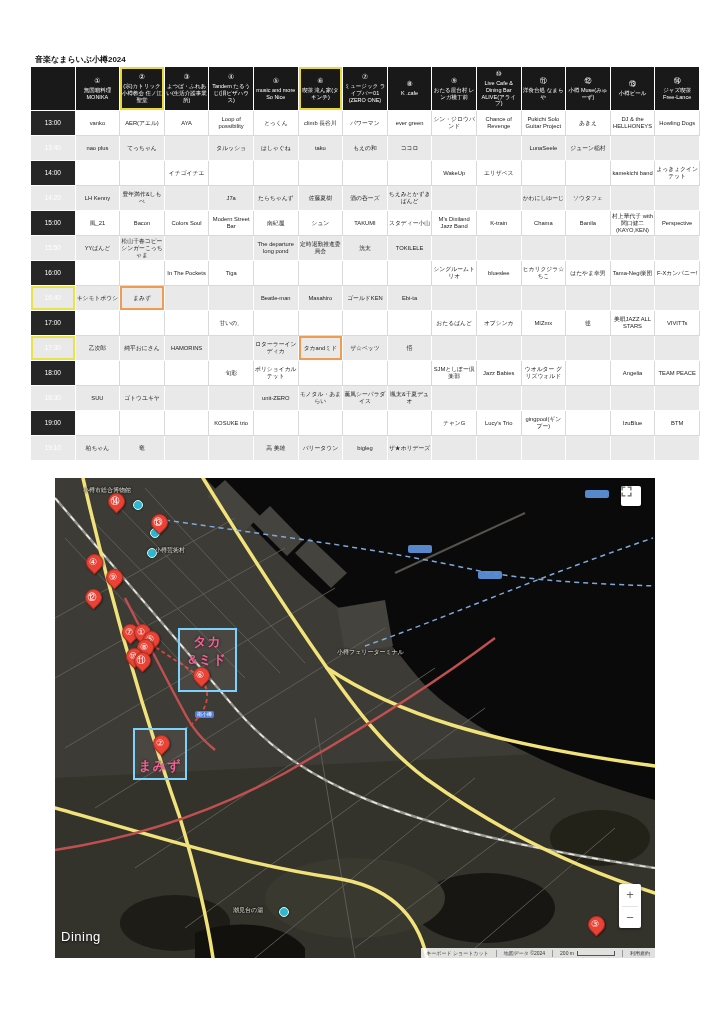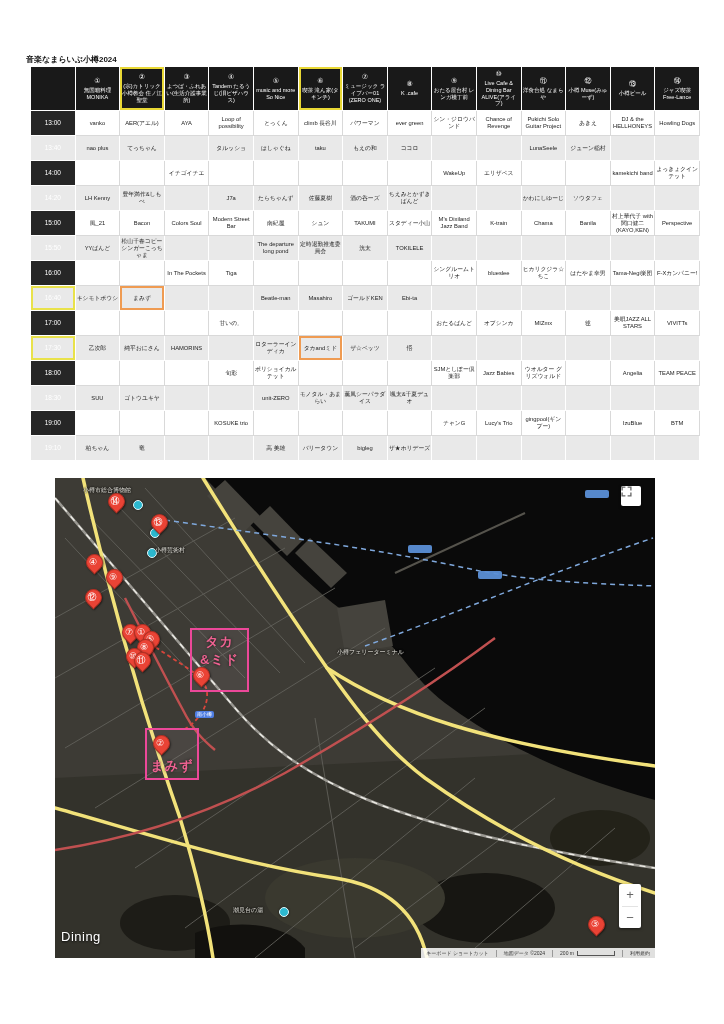--- a/index.html
+++ b/index.html
@@ -1,39 +1,39 @@
 <!DOCTYPE html>
 <html><head>
 <meta charset="utf-8">
 <style>
   html,body{margin:0;padding:0;background:#ffffff;}
   .sheet{position:relative;width:724px;height:1024px;background:#fff;font-family:"Liberation Sans",sans-serif;overflow:hidden;}
   
-  .page-title{position:absolute;left:26px;top:54px;font-size:8px;font-weight:bold;color:#111;}
+  .page-title{position:absolute;left:35px;top:54px;font-size:8px;font-weight:bold;color:#111;}
   .schedule{position:absolute;left:30px;top:66px;width:670px;}
   table{border-collapse:collapse;table-layout:fixed;width:670px;}
   th{background:#191919;color:#fff;font-weight:normal;font-size:5.5px;padding:3px 1px;height:30px;border:1px solid #fff;vertical-align:middle;line-height:1.25;}
   th .vnum{font-size:7px;margin-bottom:1px;}
   th.hl-col{box-shadow:inset 0 0 0 2px #e9d835;}
   td{font-size:5.8px;color:#222;text-align:center;vertical-align:middle;height:24px;padding:0 1px;line-height:1.2;border:1px solid #d9d9d9;background:#fff;word-break:break-word;}
   tr.alt td{background:#e9e9e9;border-color:#fff;}
   td.time{background:#262626;color:#fff;font-size:6.5px;width:30px;border-color:#fff;}
   td.time.time-hl{box-shadow:inset 0 0 0 2px #e9e24a;}
   td.cell-hl{box-shadow:inset 0 0 0 2px #ef9b52;}
   
   .map{position:absolute;left:55px;top:478px;width:600px;height:480px;background:#3d3b35;overflow:hidden;}
   .map svg{position:absolute;left:0;top:0;}
   .layer{position:absolute;left:0;top:0;width:100%;height:100%;}
   .pin{position:absolute;width:15px;height:15px;background:#ea4335;border:1px solid #b03024;border-radius:50% 50% 50% 0;transform:rotate(-45deg);box-shadow:0 1px 2px rgba(0,0,0,.6);}
   .pin span{position:absolute;left:0;top:0;width:13px;height:13px;display:flex;align-items:center;justify-content:center;transform:rotate(45deg);color:#fff;font-size:9px;line-height:1;}
   .poi{position:absolute;width:8px;height:8px;border-radius:50%;background:#2cb8cf;border:1px solid #e6f7fa;box-shadow:0 0 2px rgba(0,0,0,.7);}
   .station-badge{position:absolute;background:#4f7ee3;color:#fff;font-size:5px;line-height:1.4;padding:0 2px;border-radius:2px;white-space:nowrap;}
   .ferry-badge{position:absolute;width:24px;height:8px;background:#5b8fd6;border-radius:2px;opacity:.95;}
   .map-label{position:absolute;color:#e9e7df;font-size:6px;white-space:nowrap;text-shadow:0 0 2px #000,0 0 2px #000;}
-  .pink-box{position:absolute;border:2px solid #ec4899;background:rgba(255,225,238,0.07);box-sizing:border-box;display:flex;flex-direction:column;margin-left:12px;}
+  .pink-box{position:absolute;border:2px solid #7dd3fc;background:rgba(255,225,238,0.07);box-sizing:border-box;display:flex;flex-direction:column;}
   .pink-box .bx-label{color:#f06292;font-weight:bold;font-size:13px;text-align:center;line-height:1.35;text-shadow:0 0 3px rgba(0,0,0,.7);letter-spacing:1px;}
   .pink-box.lbl-top{justify-content:flex-start;padding-top:3px;}
   .pink-box.lbl-bottom{justify-content:flex-end;padding-bottom:3px;}
   .google-logo{position:absolute;left:6px;bottom:14px;color:#fff;font-size:13px;letter-spacing:.5px;text-shadow:0 1px 2px rgba(0,0,0,.8);}
   .attrib{position:absolute;right:0;bottom:0;height:10px;display:flex;align-items:center;gap:7px;background:rgba(255,255,255,.85);padding:0 5px;font-size:5px;color:#333;}
   .attrib .sep{width:1px;height:7px;background:#999;}
   .scale{display:flex;align-items:center;gap:3px;}
   .scale-bar{width:36px;height:4px;border:1px solid #555;border-top:none;}
   .zoom-ctl{position:absolute;right:14px;bottom:30px;width:22px;height:44px;background:#fff;border-radius:2px;box-shadow:0 1px 3px rgba(0,0,0,.5);display:flex;flex-direction:column;}
   .zoom-ctl button{all:unset;flex:1;display:flex;align-items:center;justify-content:center;color:#666;font-size:13px;cursor:pointer;}

